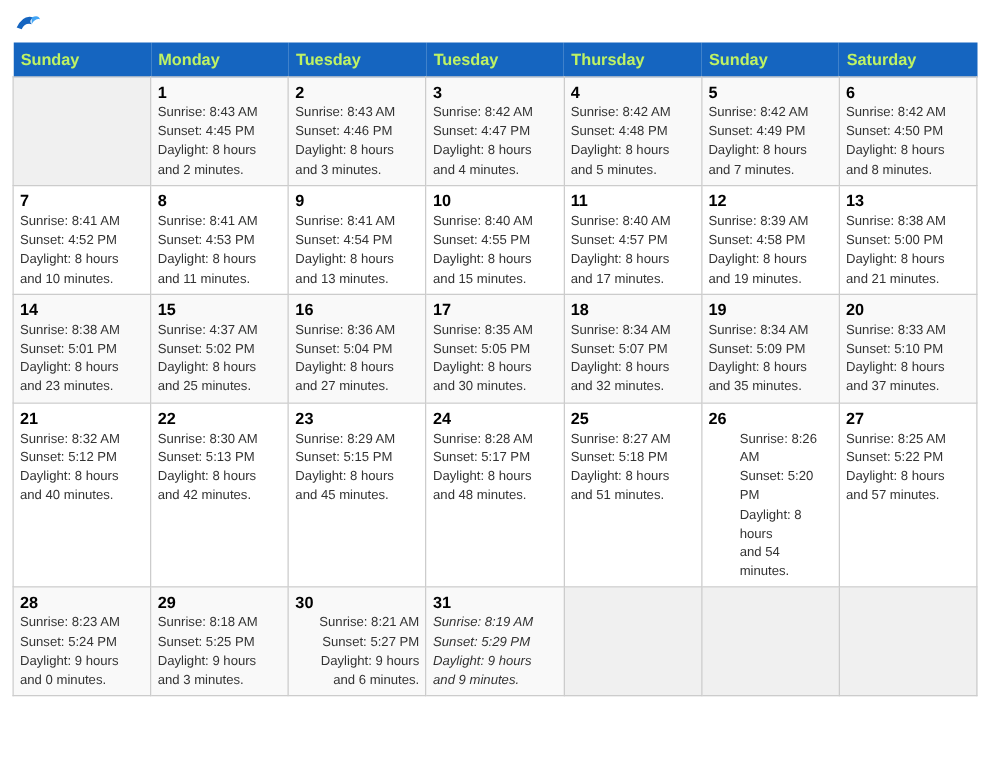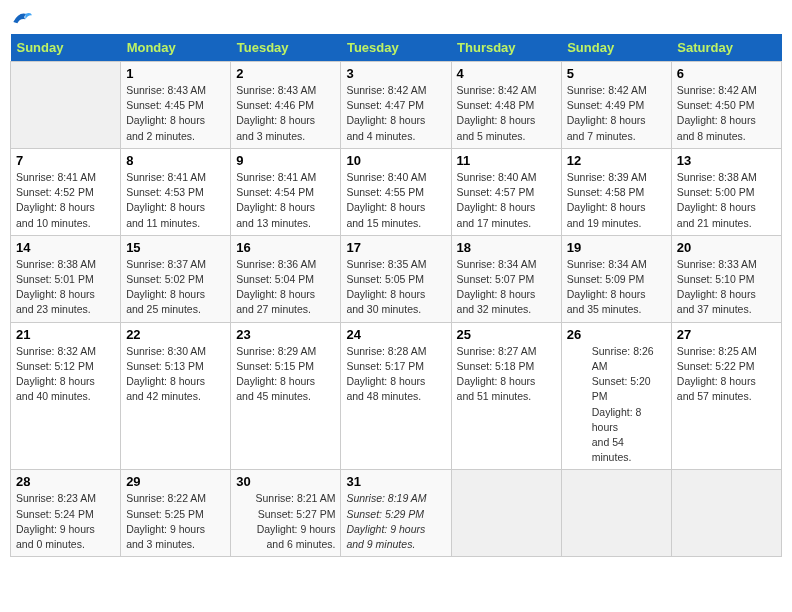--- a/index.html
+++ b/index.html
@@ -226,21 +226,21 @@
       <tr>
         <td>
           <span class="day-num">14</span>
           <div class="day-info" style="white-space: pre-line;">Sunrise: 8:38 AM
 Sunset: 5:01 PM
 Daylight: 8 hours
 and 23 minutes.</div>
         </td>
         <td>
           <span class="day-num">15</span>
-          <div class="day-info" style="white-space: pre-line;">Sunrise: 8:37 AM
+          <div class="day-info" style="white-space: pre-line;">Sunrise: 4:37 AM
 Sunset: 5:02 PM
 Daylight: 8 hours
 and 25 minutes.</div>
         </td>
         <td>
           <span class="day-num">16</span>
           <div class="day-info" style="white-space: pre-line;">Sunrise: 8:36 AM
 Sunset: 5:04 PM
 Daylight: 8 hours
 and 27 minutes.</div>
@@ -328,21 +328,21 @@
       <tr>
         <td>
           <span class="day-num">28</span>
           <div class="day-info" style="white-space: pre-line;">Sunrise: 8:23 AM
 Sunset: 5:24 PM
 Daylight: 9 hours
 and 0 minutes.</div>
         </td>
         <td>
           <span class="day-num">29</span>
-          <div class="day-info" style="white-space: pre-line;">Sunrise: 8:22 AM
+          <div class="day-info" style="white-space: pre-line;">Sunrise: 8:18 AM
 Sunset: 5:25 PM
 Daylight: 9 hours
 and 3 minutes.</div>
         </td>
         <td>
           <span class="day-num">30</span>
           <div class="day-info" style="white-space: pre-line; text-align: right;">Sunrise: 8:21 AM
 Sunset: 5:27 PM
 Daylight: 9 hours
 and 6 minutes.</div>

